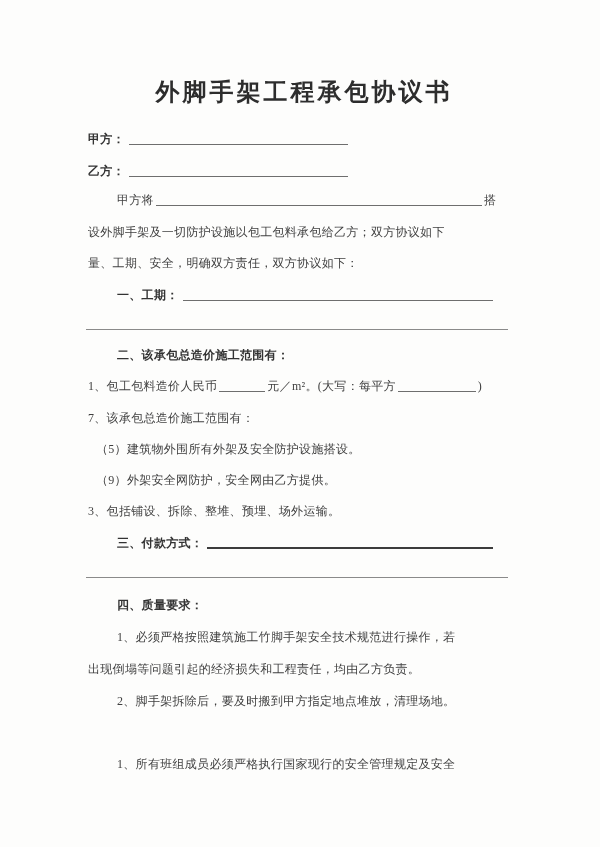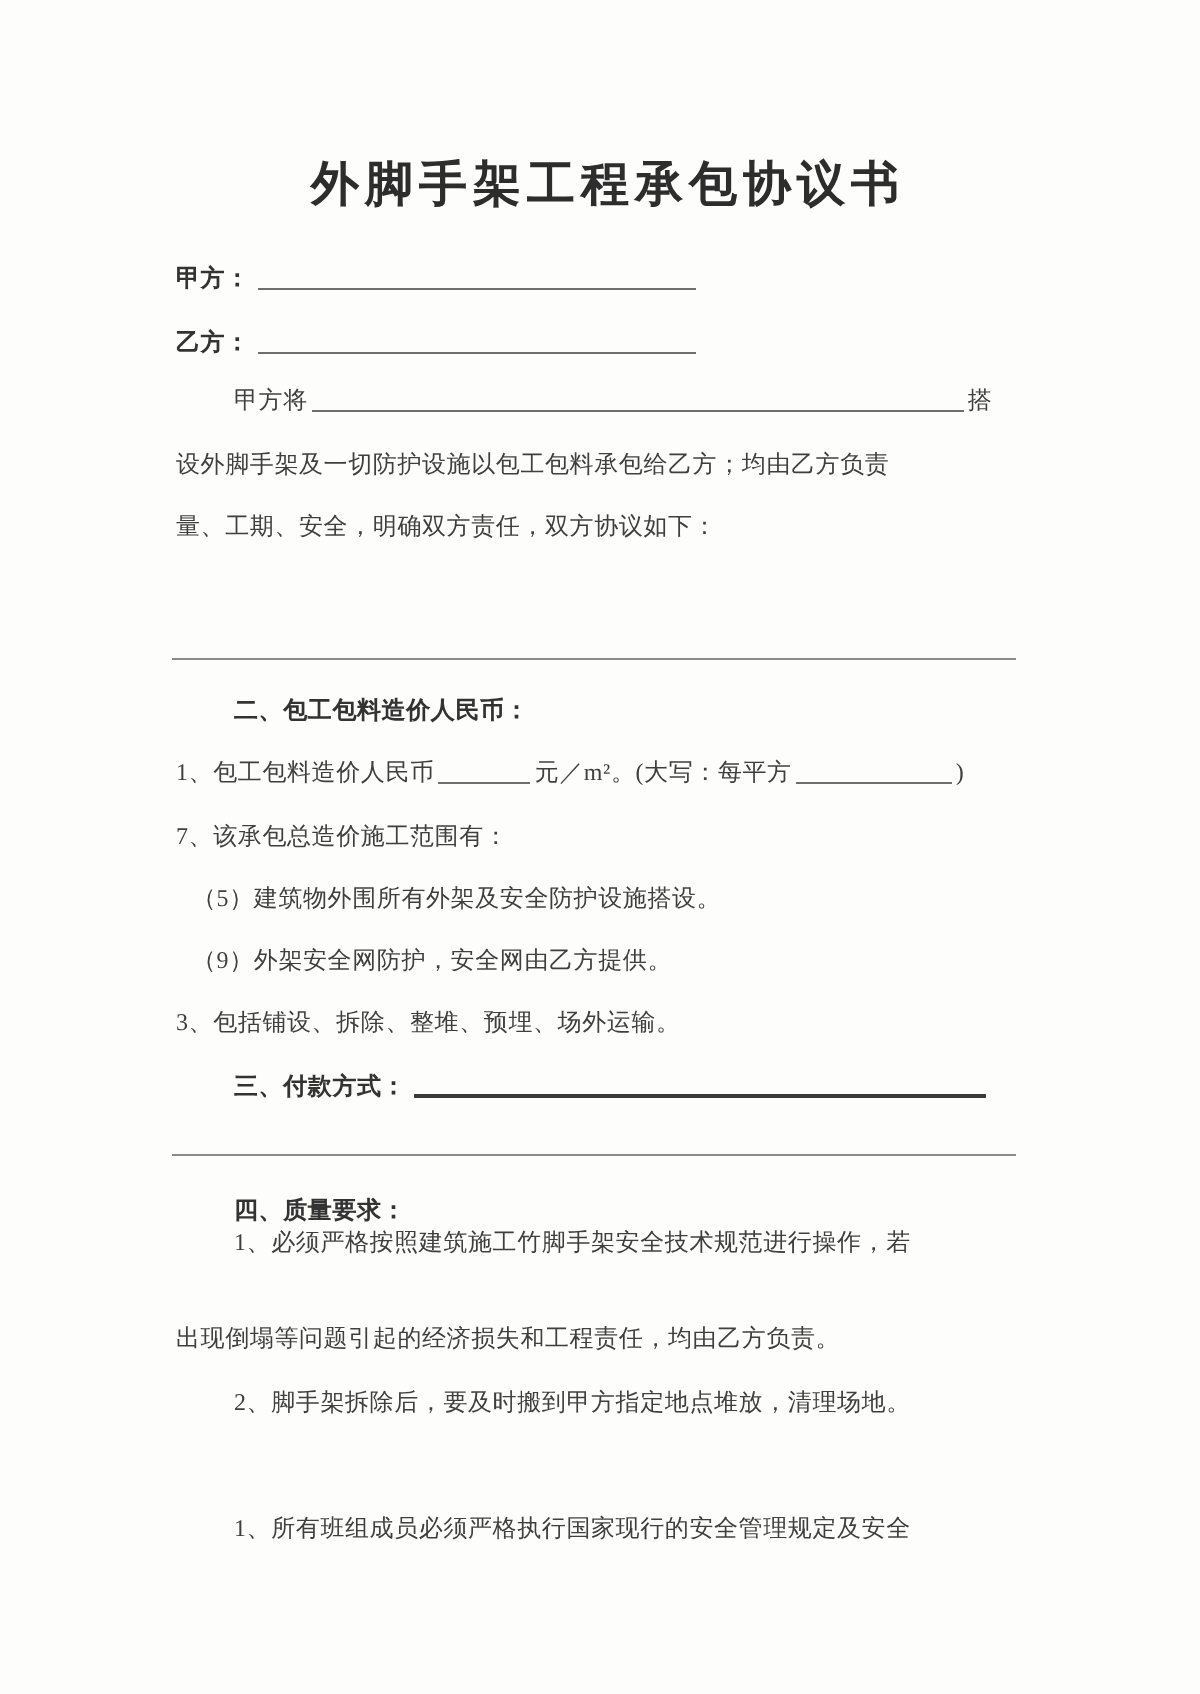--- a/index.html
+++ b/index.html
@@ -57,29 +57,32 @@
   </div>
 
   <div class="line" style="top:163px">
     <span class="b">乙方：</span><span class="blank w-party"></span>
   </div>
 
   <div class="line indent" style="top:192px">
     <span>甲方将</span><span class="blank w-intro tight"></span><span>搭</span>
   </div>
 
-  <div class="line" style="top:224px">设外脚手架及一切防护设施以包工包料承包给乙方；均由乙方负责</div>
+  <div class="line" style="top:224px">设外脚手架及一切防护设施以包工包料承包给乙方；双方协议如下</div>
 
   <div class="line" style="top:255px">量、工期、安全，明确双方责任，双方协议如下：</div>
 
+  <div class="line indent" style="top:287px">
+    <span class="b">一、工期：</span><span class="blank w-s1"></span>
+  </div>
 
   <div class="sep" style="top:329px"></div>
 
   <div class="line indent" style="top:347px">
-    <span class="b">二、包工包料造价人民币：</span>
+    <span class="b">二、该承包总造价施工范围有：</span>
   </div>
 
   <div class="line" style="top:378px">
     <span>1、包工包料造价人民币</span><span class="blank w-price tight"></span><span>元／m²。(大写：每平方</span><span class="blank w-caps tight"></span><span>)</span>
   </div>
 
   <div class="line" style="top:410px">7、该承包总造价施工范围有：</div>
 
   <div class="line subindent" style="top:441px">（5）建筑物外围所有外架及安全防护设施搭设。</div>
 
@@ -90,21 +93,21 @@
   <div class="line indent" style="top:534px">
     <span class="b">三、付款方式：</span><span class="blank thick w-s3"></span>
   </div>
 
   <div class="sep" style="top:577px"></div>
 
   <div class="line indent" style="top:597px">
     <span class="b">四、质量要求：</span>
   </div>
 
-  <div class="line indent" style="top:613px">1、必须严格按照建筑施工竹脚手架安全技术规范进行操作，若</div>
+  <div class="line indent" style="top:629px">1、必须严格按照建筑施工竹脚手架安全技术规范进行操作，若</div>
 
   <div class="line" style="top:661px">出现倒塌等问题引起的经济损失和工程责任，均由乙方负责。</div>
 
   <div class="line indent" style="top:693px">2、脚手架拆除后，要及时搬到甲方指定地点堆放，清理场地。</div>
 
 
   <div class="line indent" style="top:756px">1、所有班组成员必须严格执行国家现行的安全管理规定及安全</div>
 
 </div>
 

